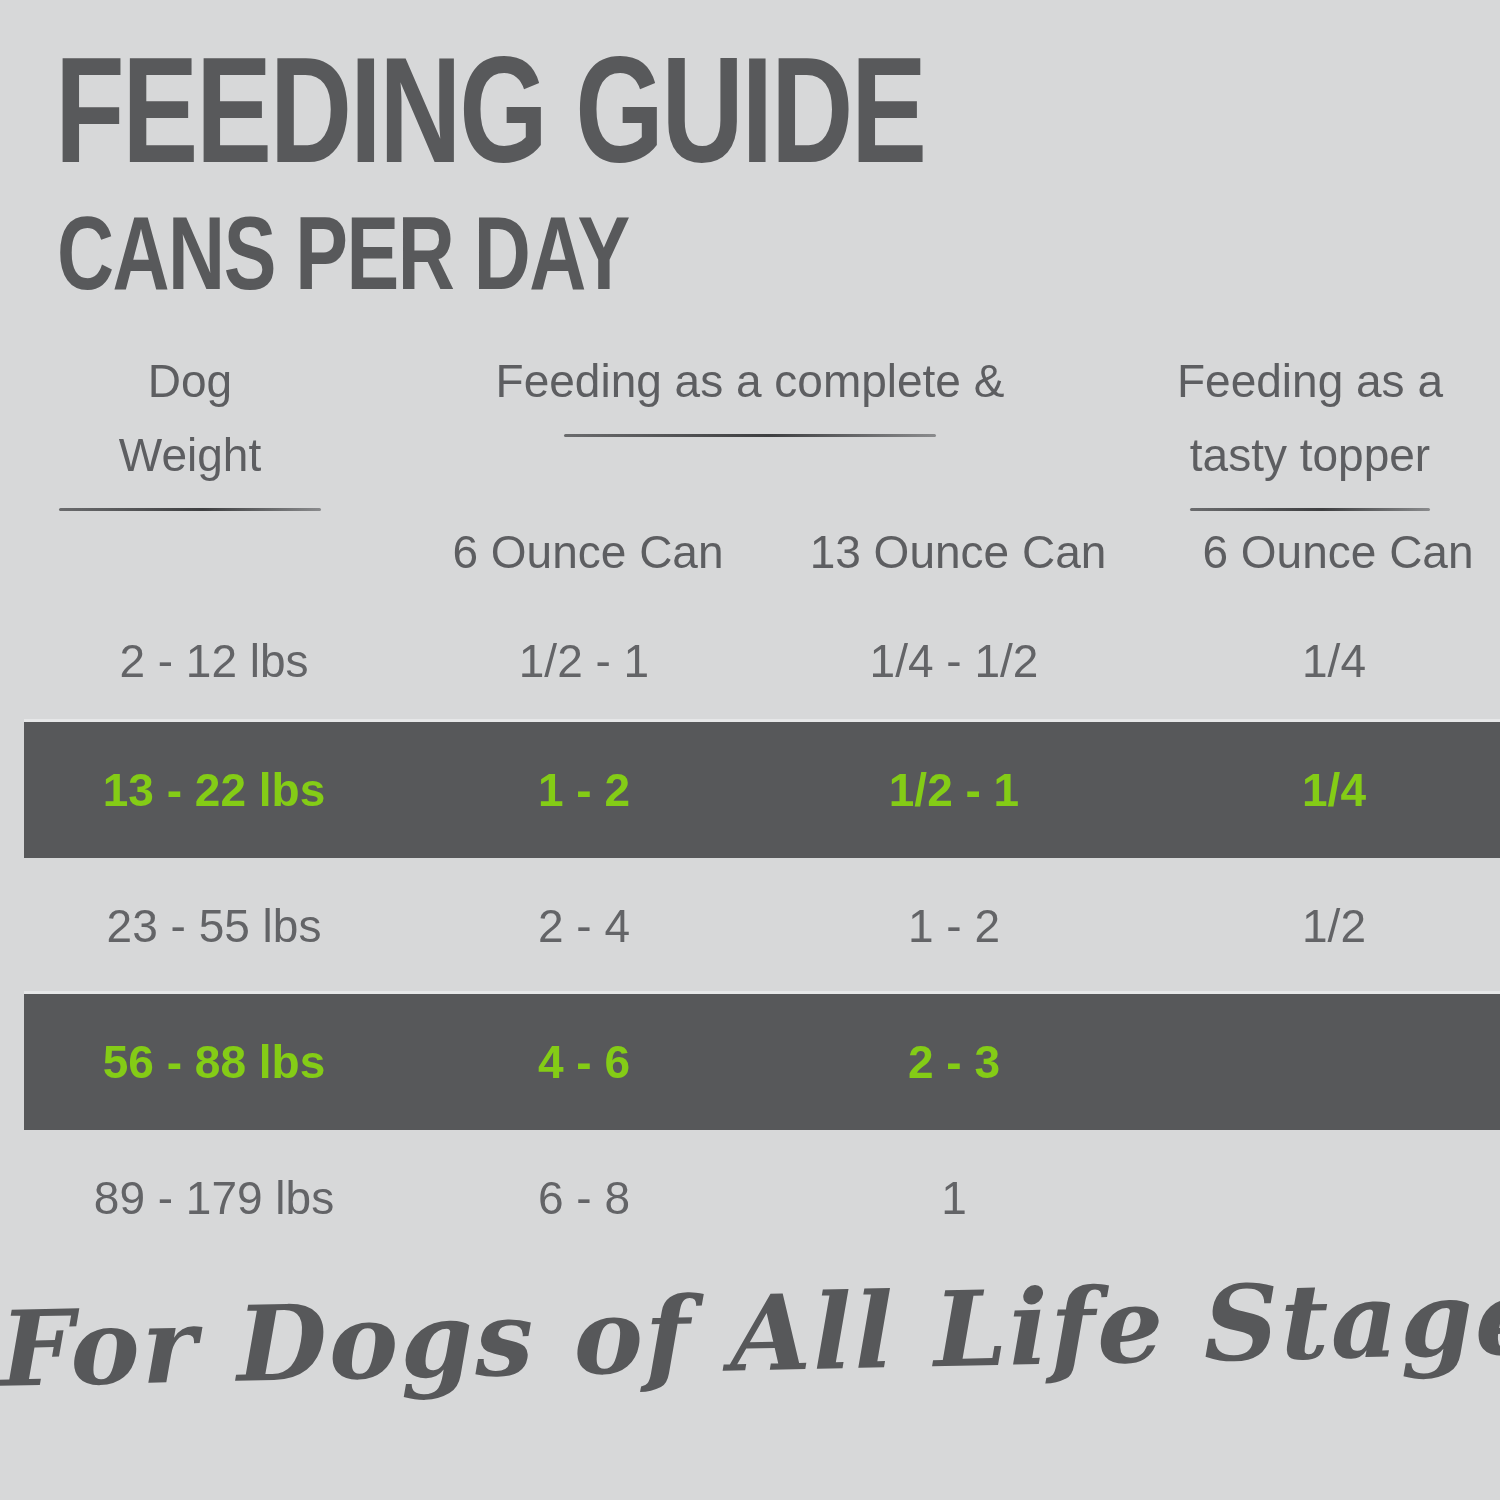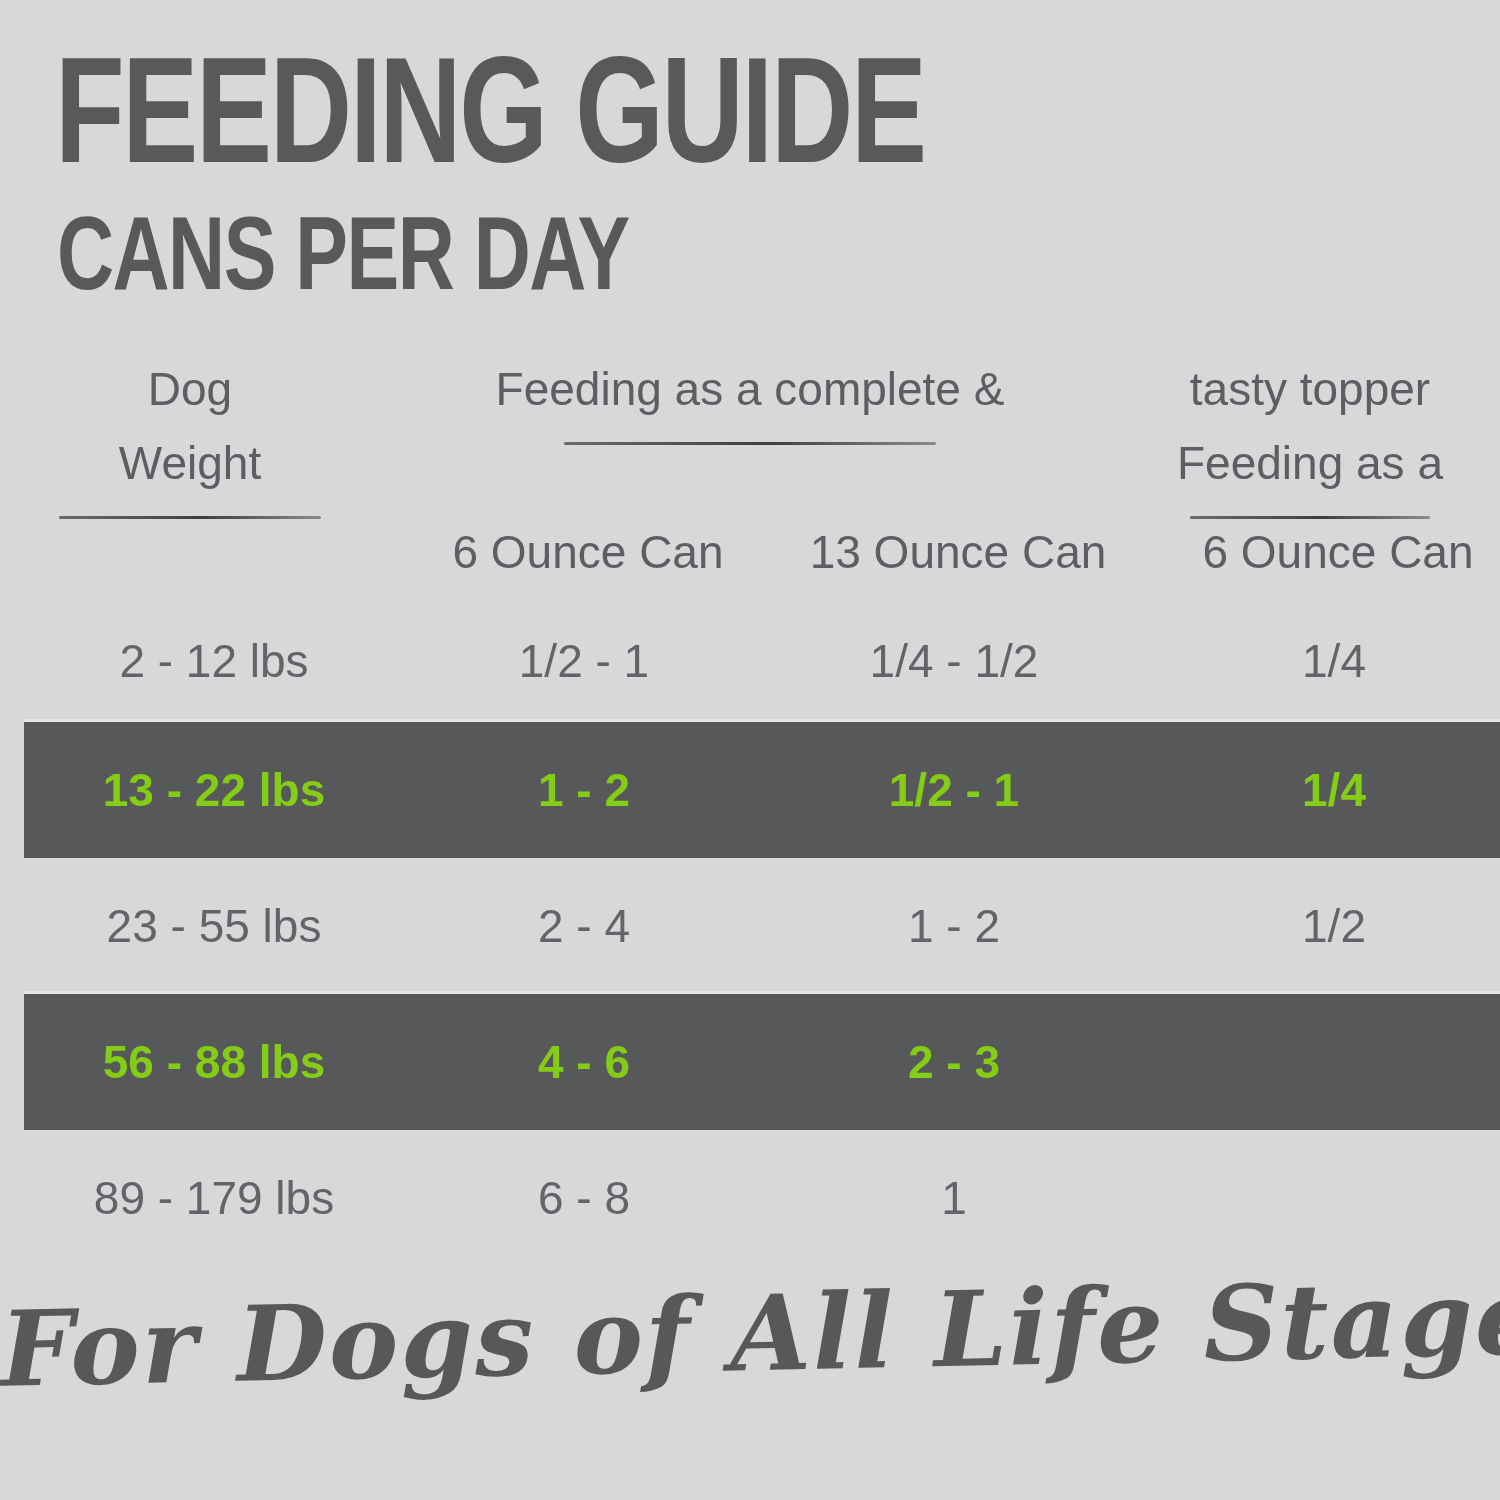--- a/index.html
+++ b/index.html
@@ -27,21 +27,21 @@
     letter-spacing:-2px;white-space:nowrap;
     color:#58595b;
     transform:scaleX(0.76);transform-origin:0 0;
   }
 
   
   .grid{
     position:absolute;left:0;width:1500px;
     display:grid;grid-template-columns:380px 360px 380px 380px;
   }
-  .colheads{top:352px;}
+  .colheads{top:344px;}
   .colhead{
     grid-row:1;
     display:flex;flex-direction:column;align-items:center;
     font-size:46px;line-height:74px;color:#5d5e61;
     text-align:center;
   }
   .colhead.c1{grid-column:1;}
   .colhead.c23{grid-column:2 / span 2;}
   .colhead.c4{grid-column:4;}
   .rule{
@@ -98,22 +98,22 @@
     <div class="colhead c1">
       <span>Dog</span>
       <span>Weight</span>
       <span class="rule r1"></span>
     </div>
     <div class="colhead c23">
       <span>Feeding as a complete &amp;</span>
       <span class="rule r23"></span>
     </div>
     <div class="colhead c4">
+      <span>Feeding as a</span>
       <span>tasty topper</span>
-      <span>Feeding as a</span>
       <span class="rule r4"></span>
     </div>
   </div>
 
   <div class="grid subheads">
     <div class="subhead s1">6 Ounce Can</div>
     <div class="subhead s2">13 Ounce Can</div>
     <div class="subhead s3">6 Ounce Can</div>
   </div>
 

